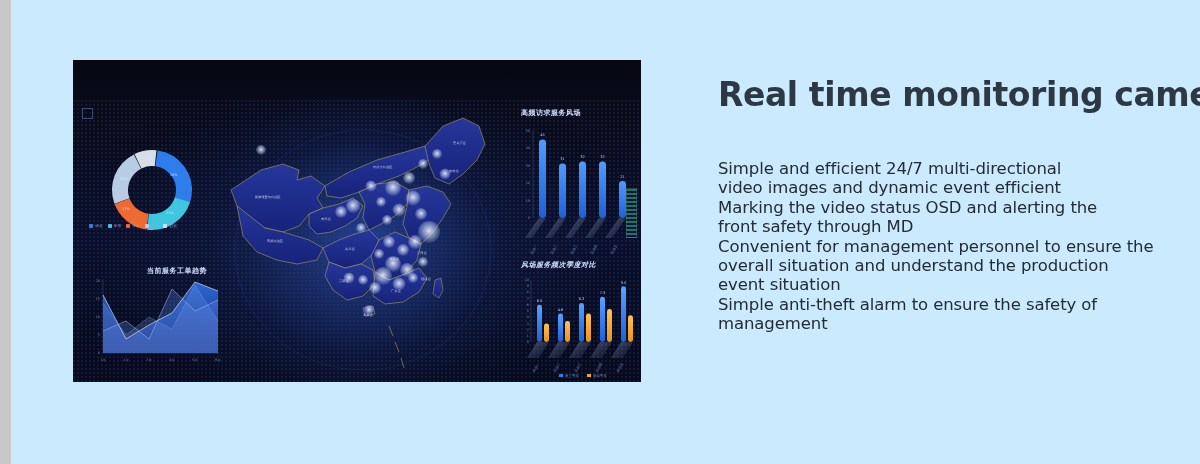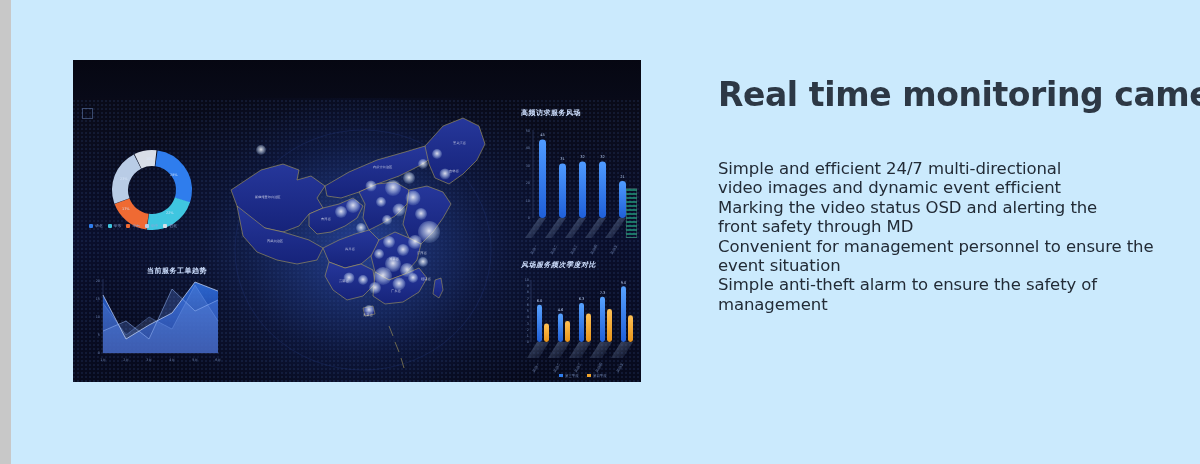--- a/index.html
+++ b/index.html
@@ -583,20 +583,21 @@
 
   <div class="textcol">
     <h1 class="headline">Real time monitoring camera</h1>
     <div class="body-wrap">
       <ul class="bodytext">
         <li>Simple and efficient 24/7 multi-directional</li>
         <li>video images and dynamic event efficient</li>
         <li>Marking the video status OSD and alerting the</li>
         <li>front safety through MD</li>
         <li>Convenient for management personnel to ensure the</li>
+        <li>overall situation and understand the production</li>
         <li>event situation</li>
         <li>Simple anti-theft alarm to ensure the safety of</li>
         <li>management</li>
       </ul>
     </div>
   </div>
 
 </div>
 
 </body></html>

